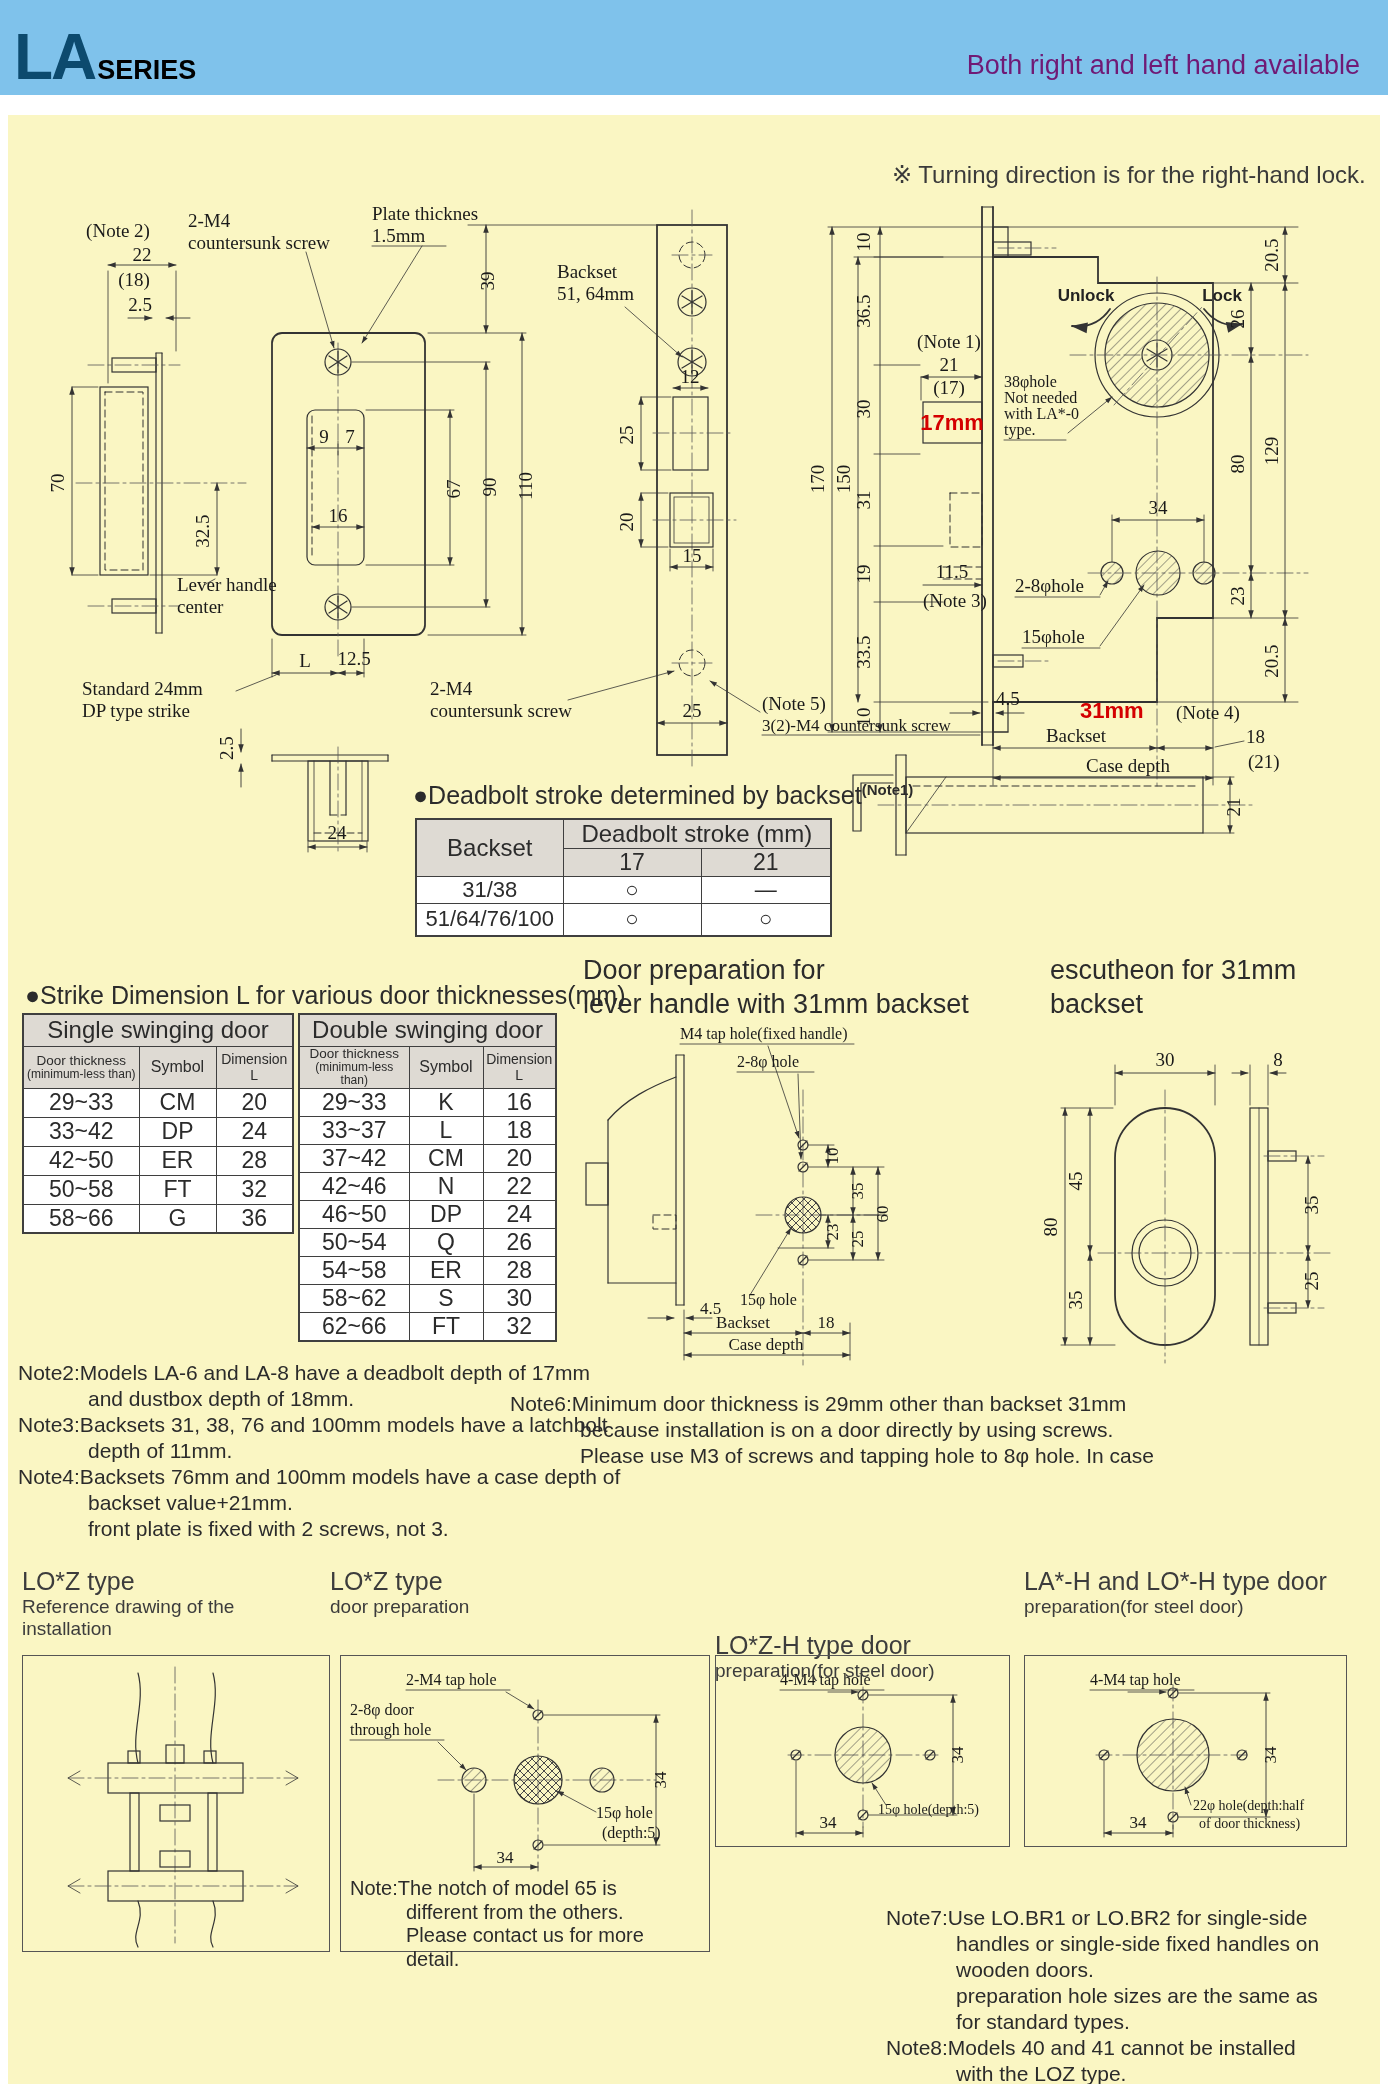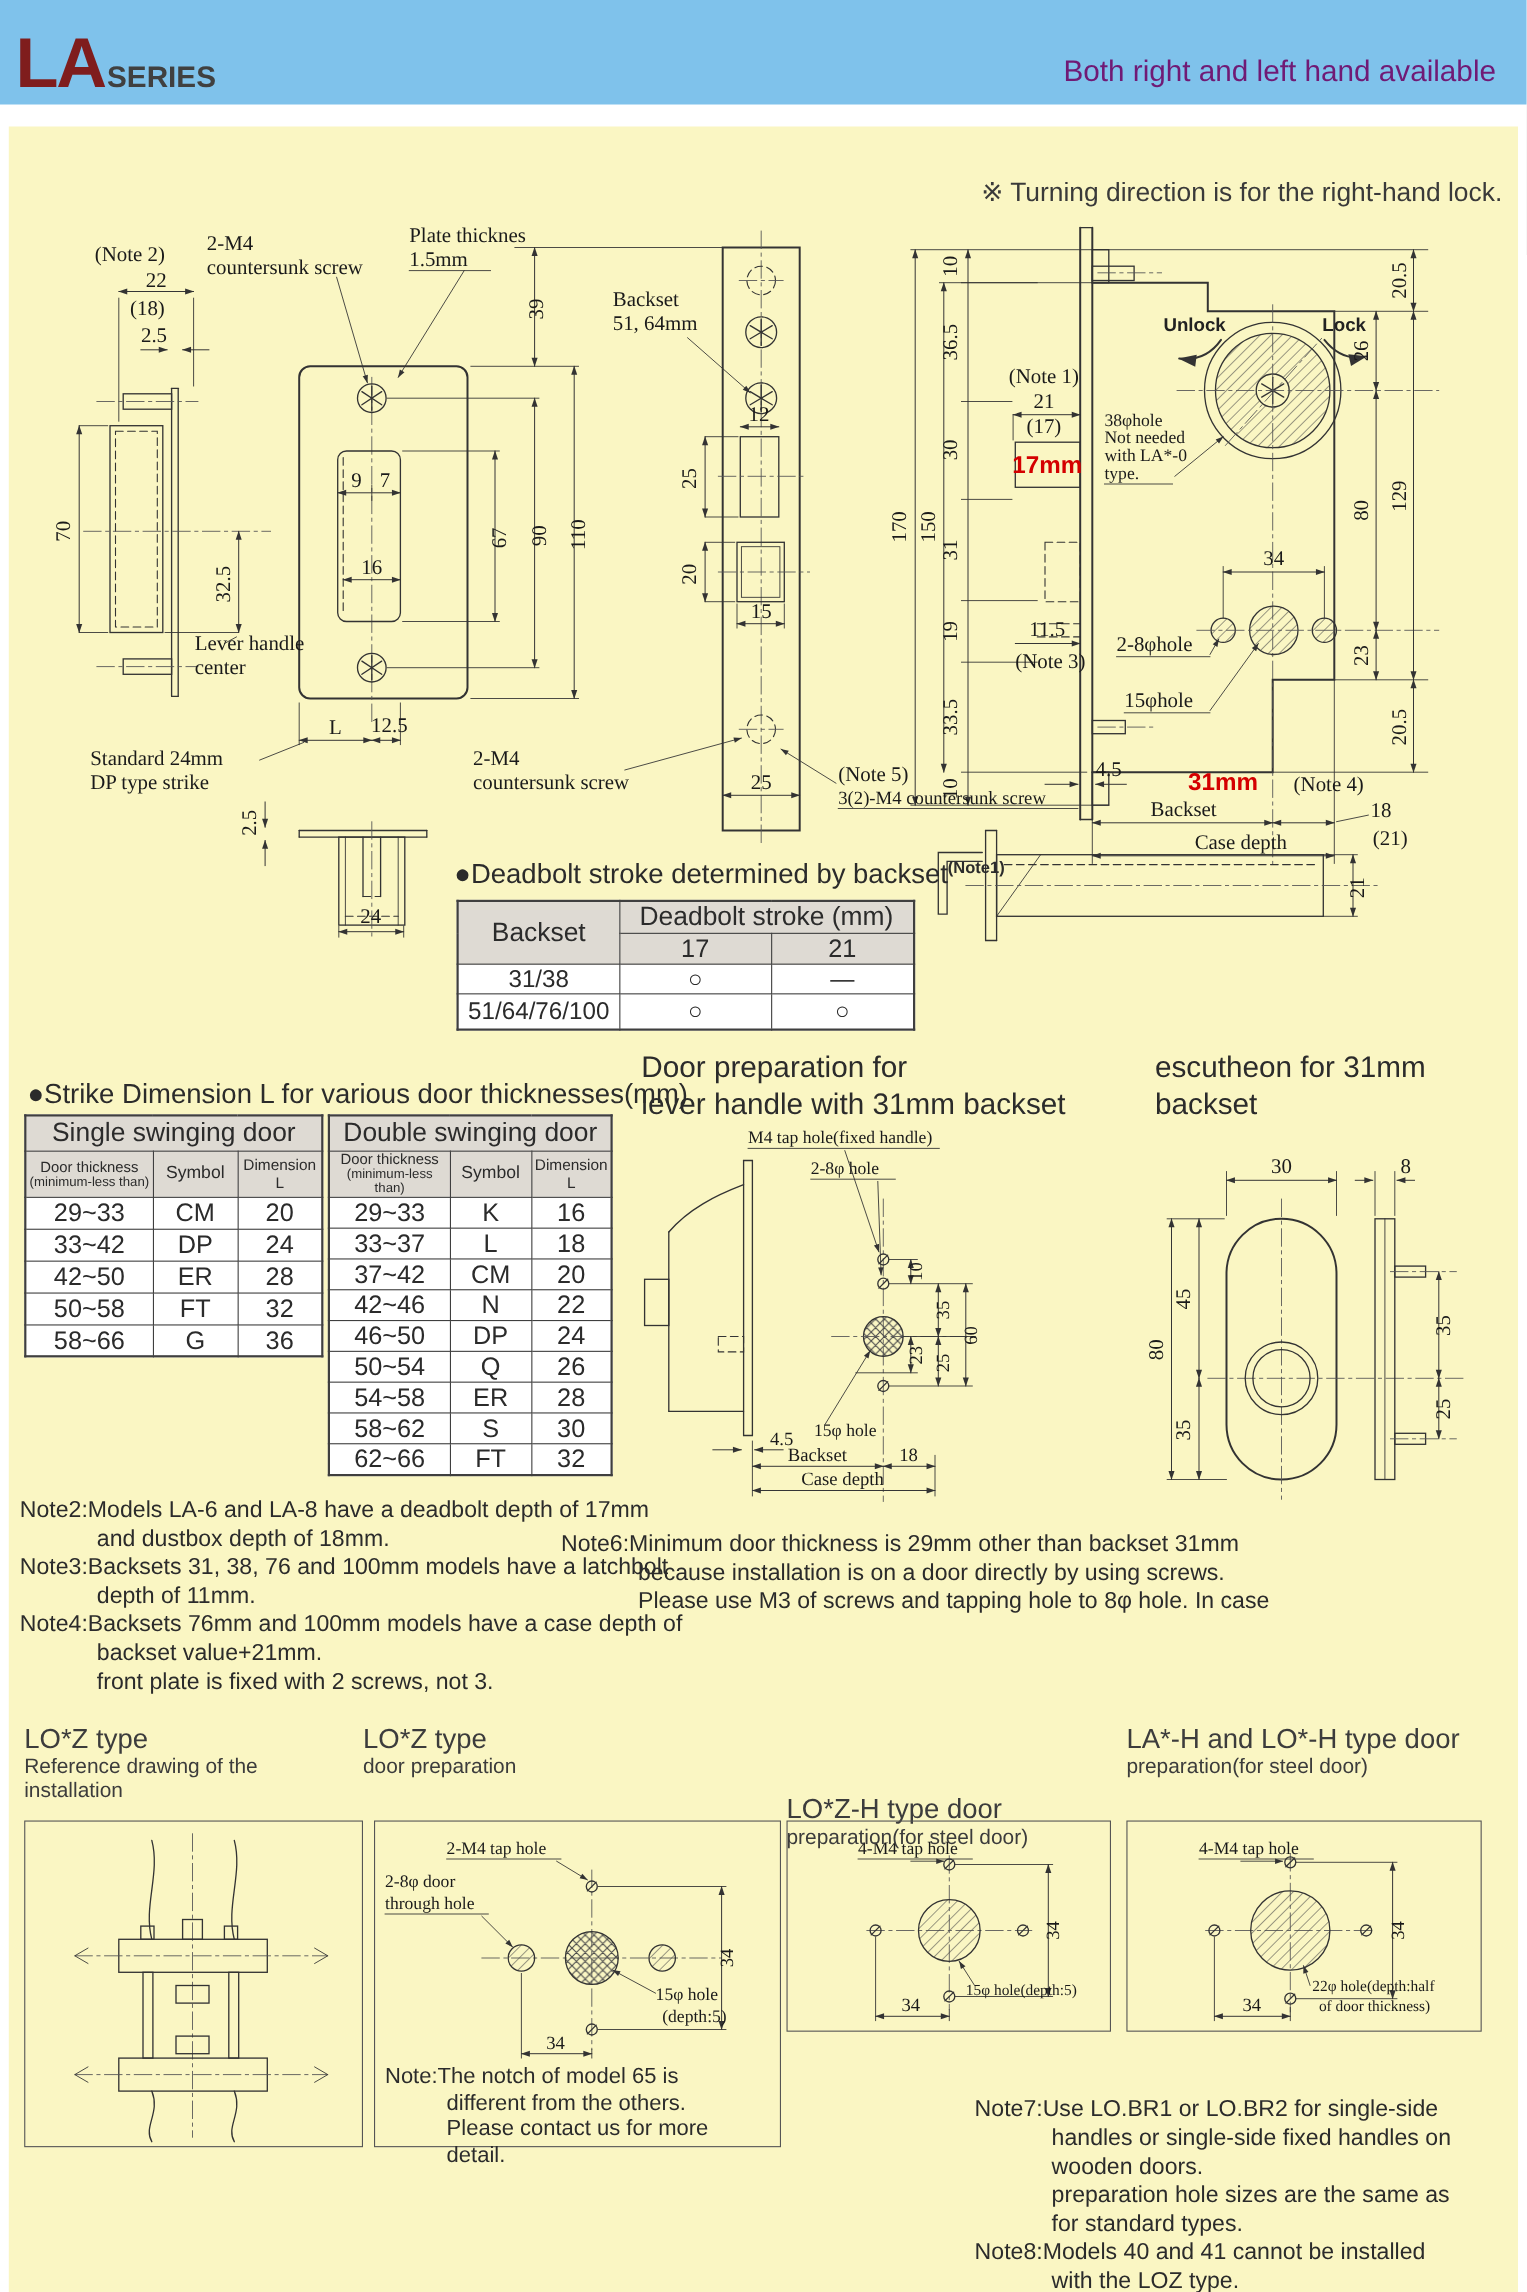--- a/index.html
+++ b/index.html
@@ -2,22 +2,22 @@
 <html><head>
 <meta charset="utf-8">
 <style>
   html,body{margin:0;padding:0;background:#e8e8e8}
   body{font-family:"Liberation Sans","DejaVu Sans",sans-serif}
   .page{position:relative;width:1388px;height:2084px;background:#ffffff;overflow:hidden;margin:0 auto}
   .abs{position:absolute}
   .hdr{position:absolute;left:0;top:0;width:100%;height:95px;background:#7fc2eb;box-sizing:border-box;
        display:flex;align-items:flex-end;justify-content:space-between;padding:0 28px 8px 14px}
   .brandwrap{display:flex;align-items:baseline}
-  .brand{font-size:64px;font-weight:bold;color:#7f1d1d;line-height:0.9;letter-spacing:-2px}
-  .series{font-size:27px;font-weight:bold;color:#404040;margin-left:2px;letter-spacing:0}
+  .brand{font-size:64px;font-weight:bold;color:#0c4a6e;line-height:0.9;letter-spacing:-2px}
+  .series{font-size:27px;font-weight:bold;color:#000000;margin-left:2px;letter-spacing:0}
   .tagline{font-size:27px;color:#701a75;padding-bottom:6px}
   .panel{position:absolute;left:8px;top:115px;width:1372px;height:1969px;background:#faf6c3;overflow:hidden}
   svg.art{position:absolute;left:0;top:0}
   svg line,svg path,svg rect,svg circle,svg ellipse,svg polyline,svg polygon{stroke:#333;fill:none;stroke-width:1.2;stroke-linecap:round}
   svg .thin{stroke-width:0.8}
   svg .dim{stroke-width:0.9}
   svg .thick{stroke-width:1.8}
   svg .dash{stroke-dasharray:7 4;stroke-width:1}
   svg .dd{stroke-dasharray:16 4 3 4;stroke-width:0.8;stroke:#555}
   svg .hf{fill:url(#h45)}

